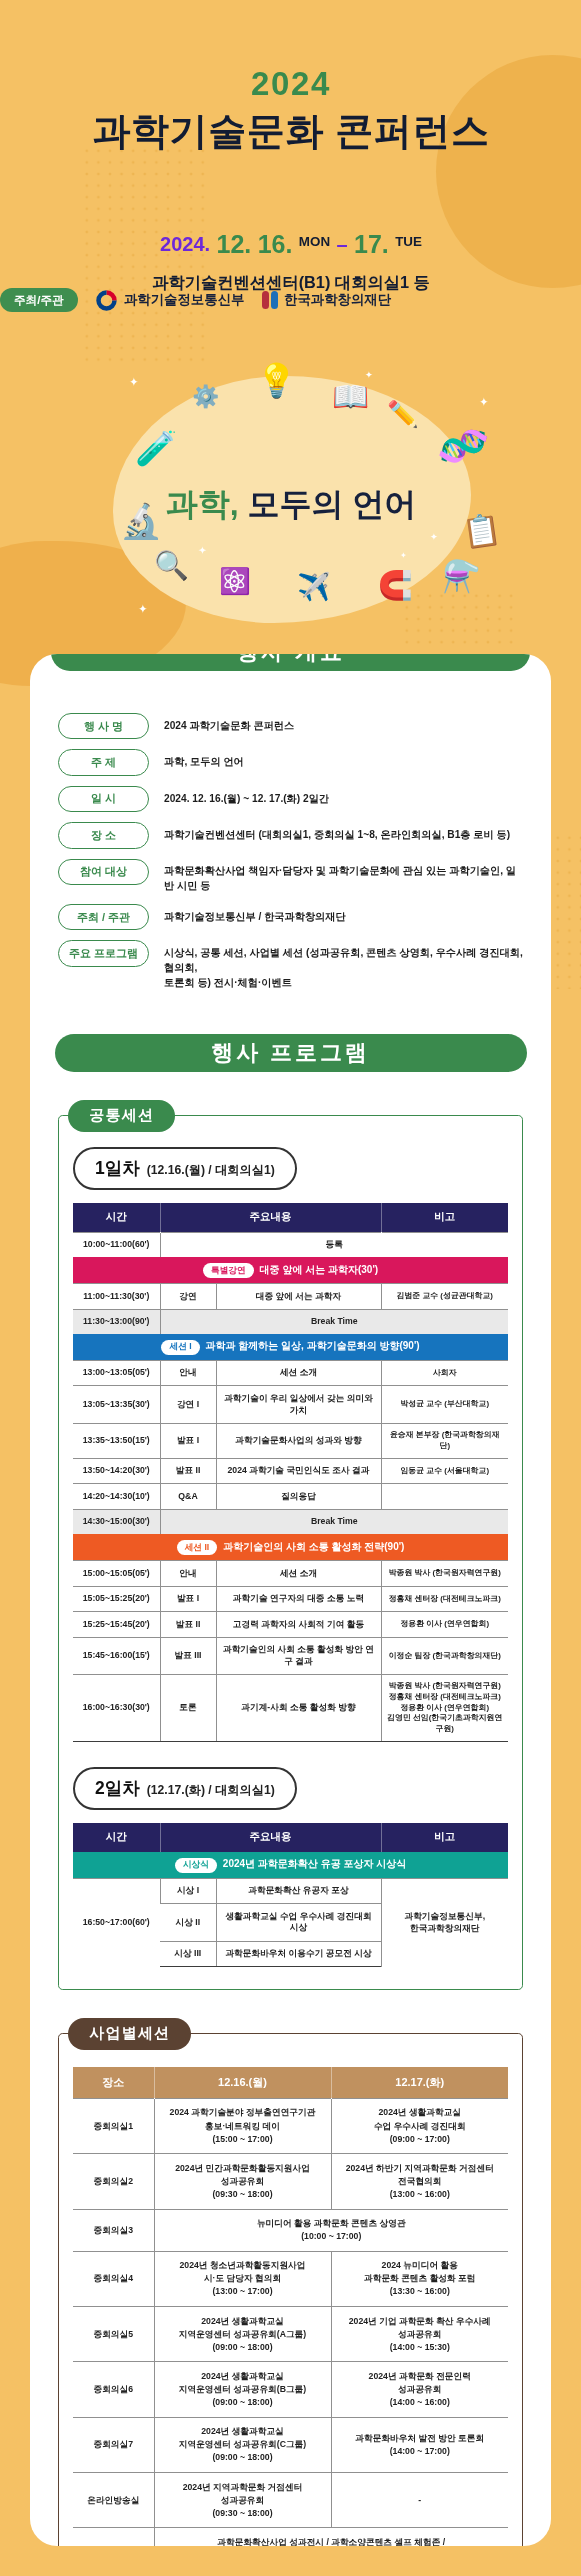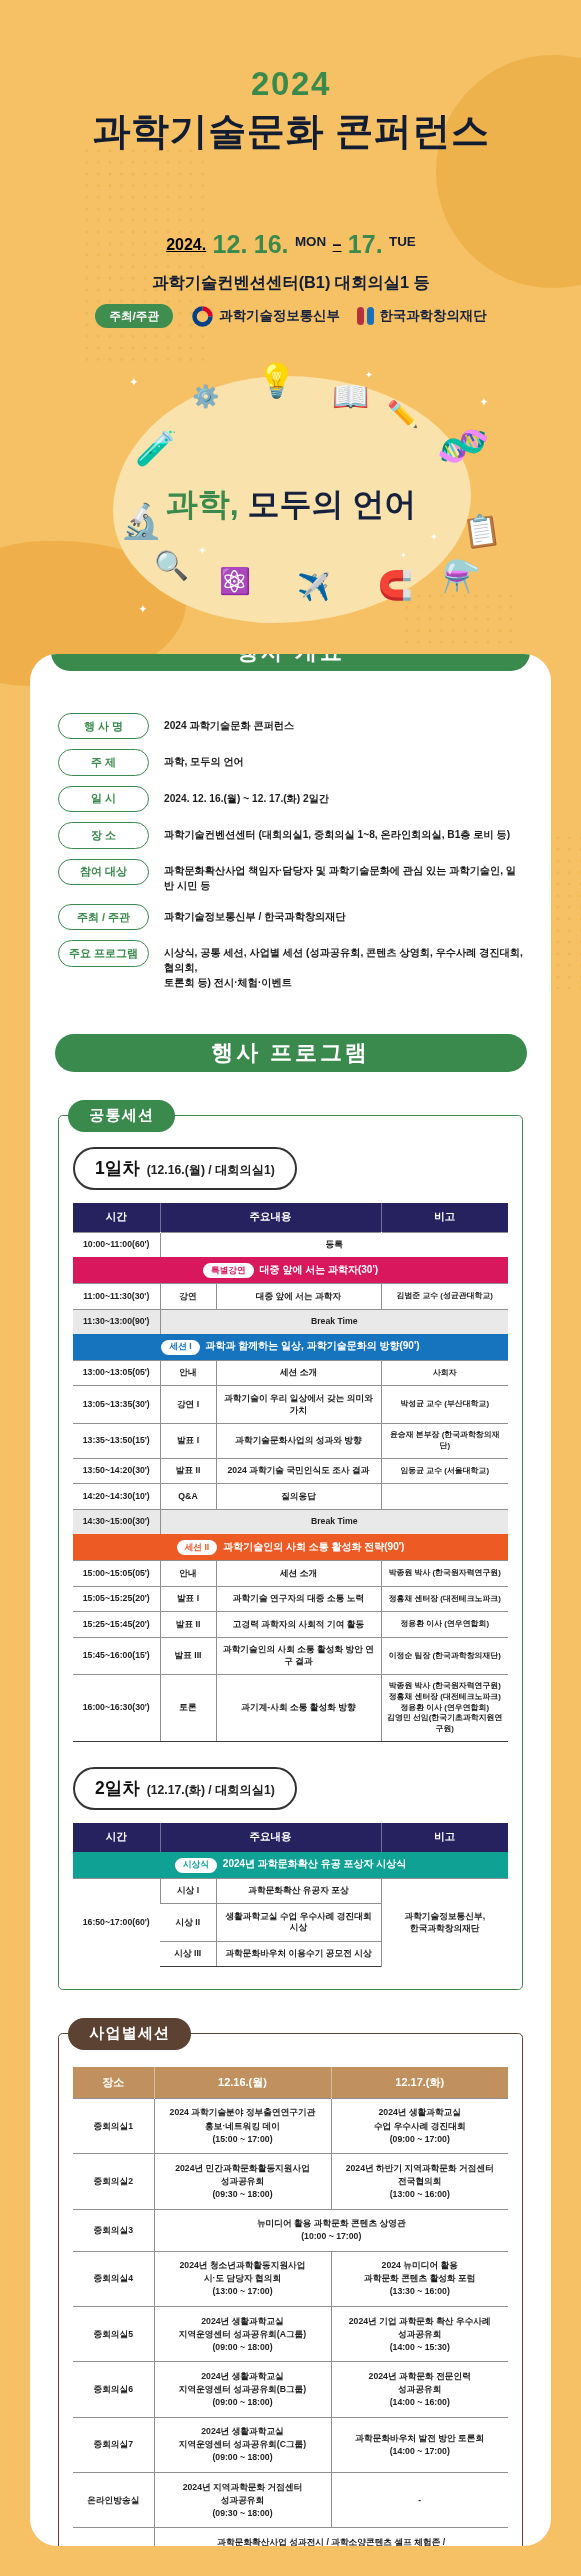--- a/index.html
+++ b/index.html
@@ -14,26 +14,26 @@
   .dots-r{right:0;top:832px;width:30px;height:157px;}
   .wave-bl{position:absolute;left:-64px;top:541px;width:250px;height:145px;background:#efb04c;
            border-radius:46% 54% 60% 40%/55% 45% 60% 40%;}
   
   .hero-year{position:absolute;top:65px;left:0;width:100%;text-align:center;
              font-size:33px;font-weight:900;color:#3a8a4d;letter-spacing:1.7px;}
   .hero-title{position:absolute;top:106px;left:0;width:100%;text-align:center;margin:0;
               font-size:38px;font-weight:900;color:#121c33;letter-spacing:0.6px;}
   .date-line{position:absolute;top:230px;left:0;width:100%;display:flex;justify-content:center;
              align-items:center;gap:6.4px;}
-  .date-line .dk{font-size:16px;font-weight:900;color:#000000;text-decoration:underline;}
+  .date-line .dk{font-size:20px;font-weight:900;color:#6d28d9;}
   .date-line .gr{font-size:25px;font-weight:900;color:#3a8a4d;}
   .date-line .wd{font-size:13.4px;font-weight:800;color:#121c33;margin-top:-5.8px;}
   .venue{position:absolute;top:272px;left:0;width:100%;text-align:center;
          font-size:16.3px;font-weight:800;color:#121c33;}
-  .orgs{position:absolute;top:304px;left:0;width:100%;display:flex;justify-content:center;
+  .orgs{position:absolute;top:288px;left:0;width:100%;display:flex;justify-content:flex-start;
         align-items:center;gap:17.5px;}
   .host-pill{background:#3f8e4f;color:#fff;font-size:11.6px;font-weight:800;
              padding:4.7px 14px;border-radius:581px;}
   .org{display:flex;align-items:center;gap:5.8px;font-size:13.4px;font-weight:800;color:#16213d;}
   .msit{width:23px;height:23px;}
   .kofac{display:inline-flex;gap:2.3px;}
   .kofac i{display:block;width:7px;height:18.6px;border-radius:3.5px;}
   .kofac .r{background:#b62f3d;}
   .kofac .b{background:#1d6fb8;}
   

